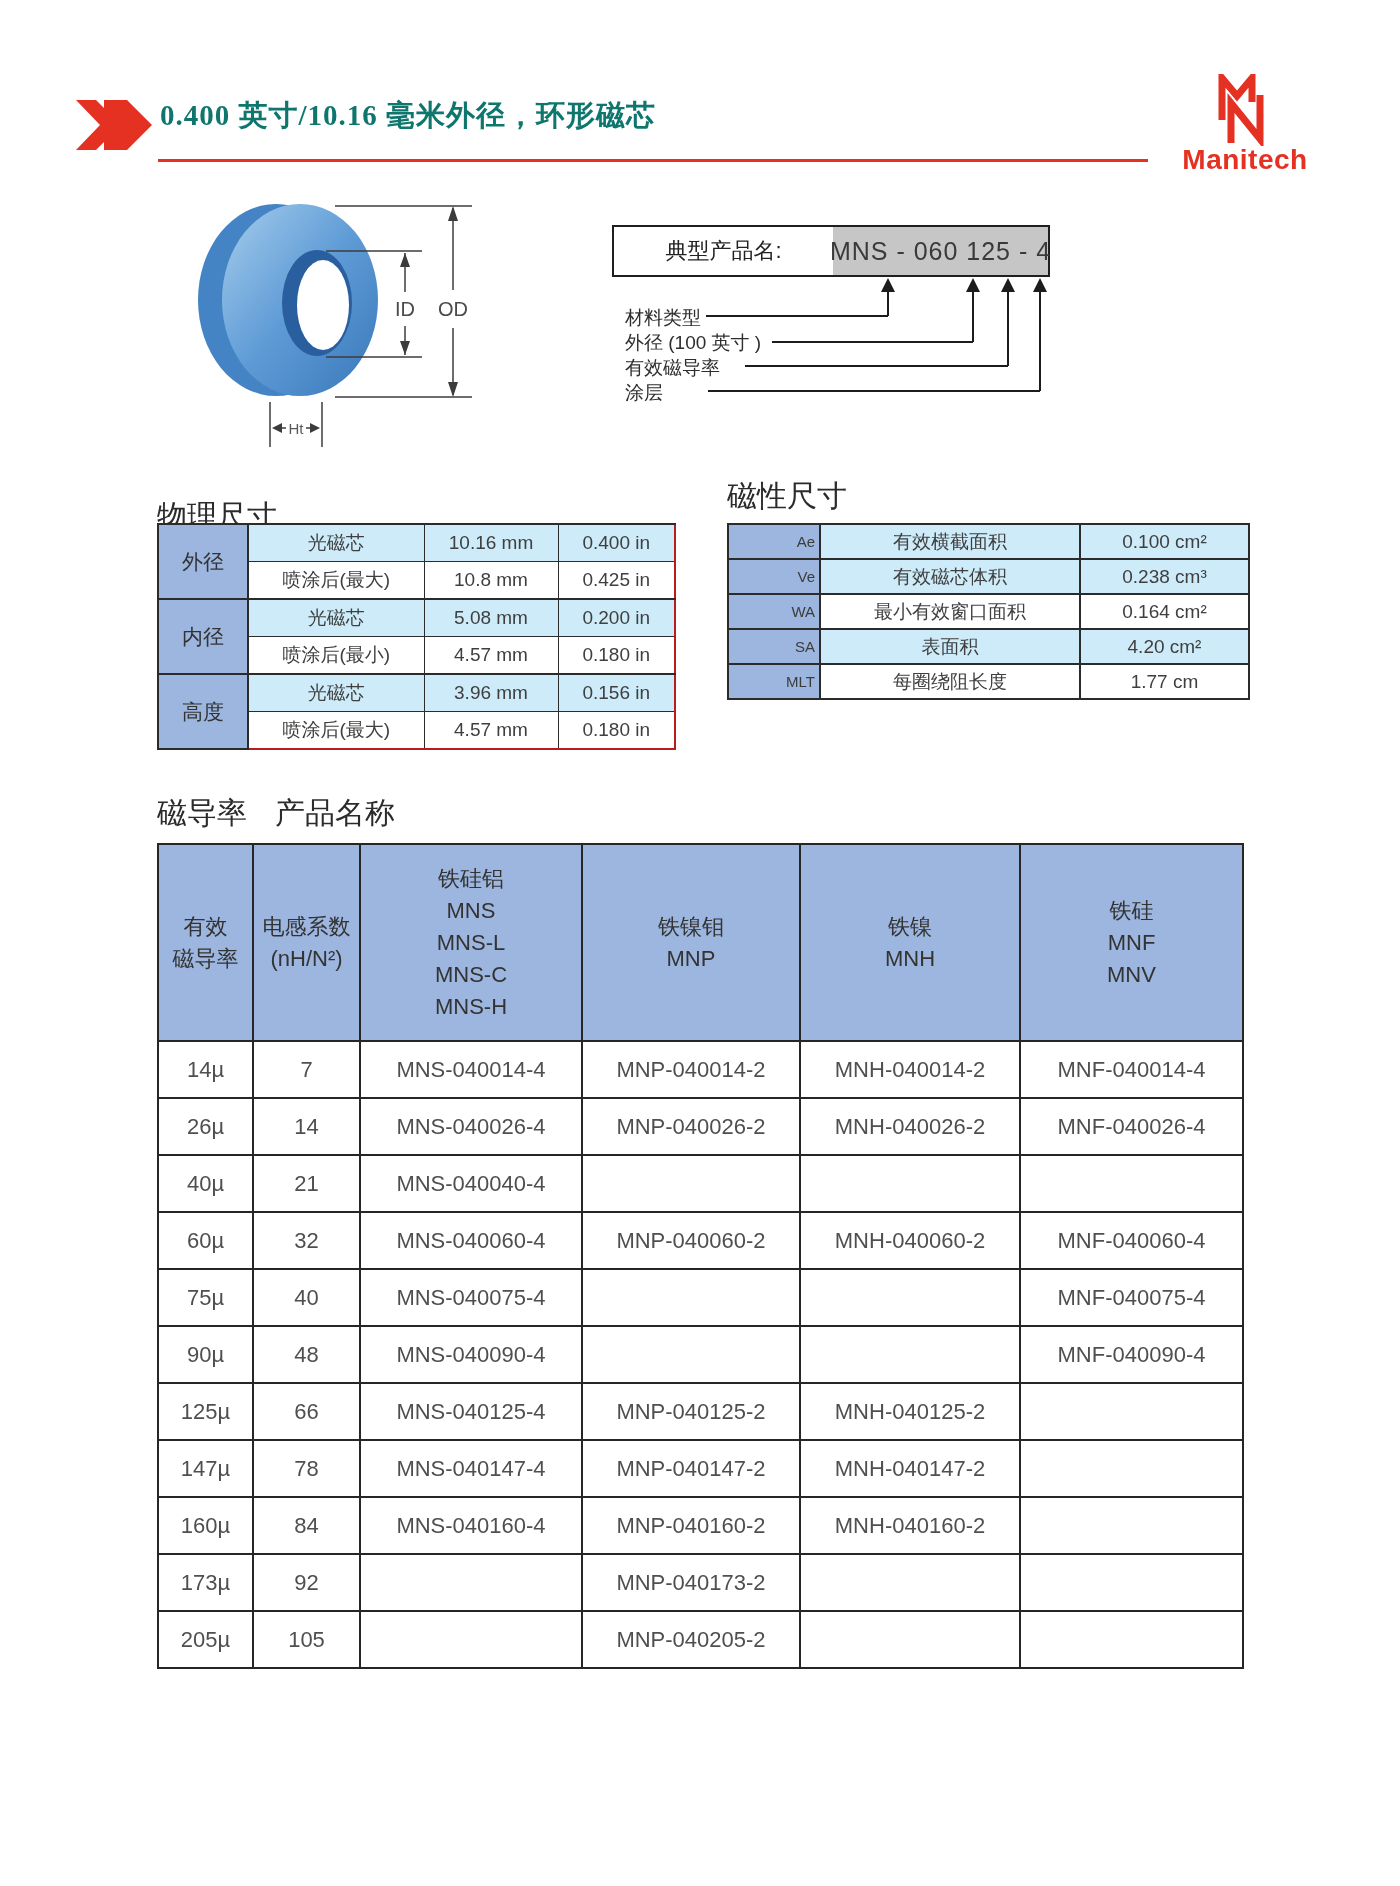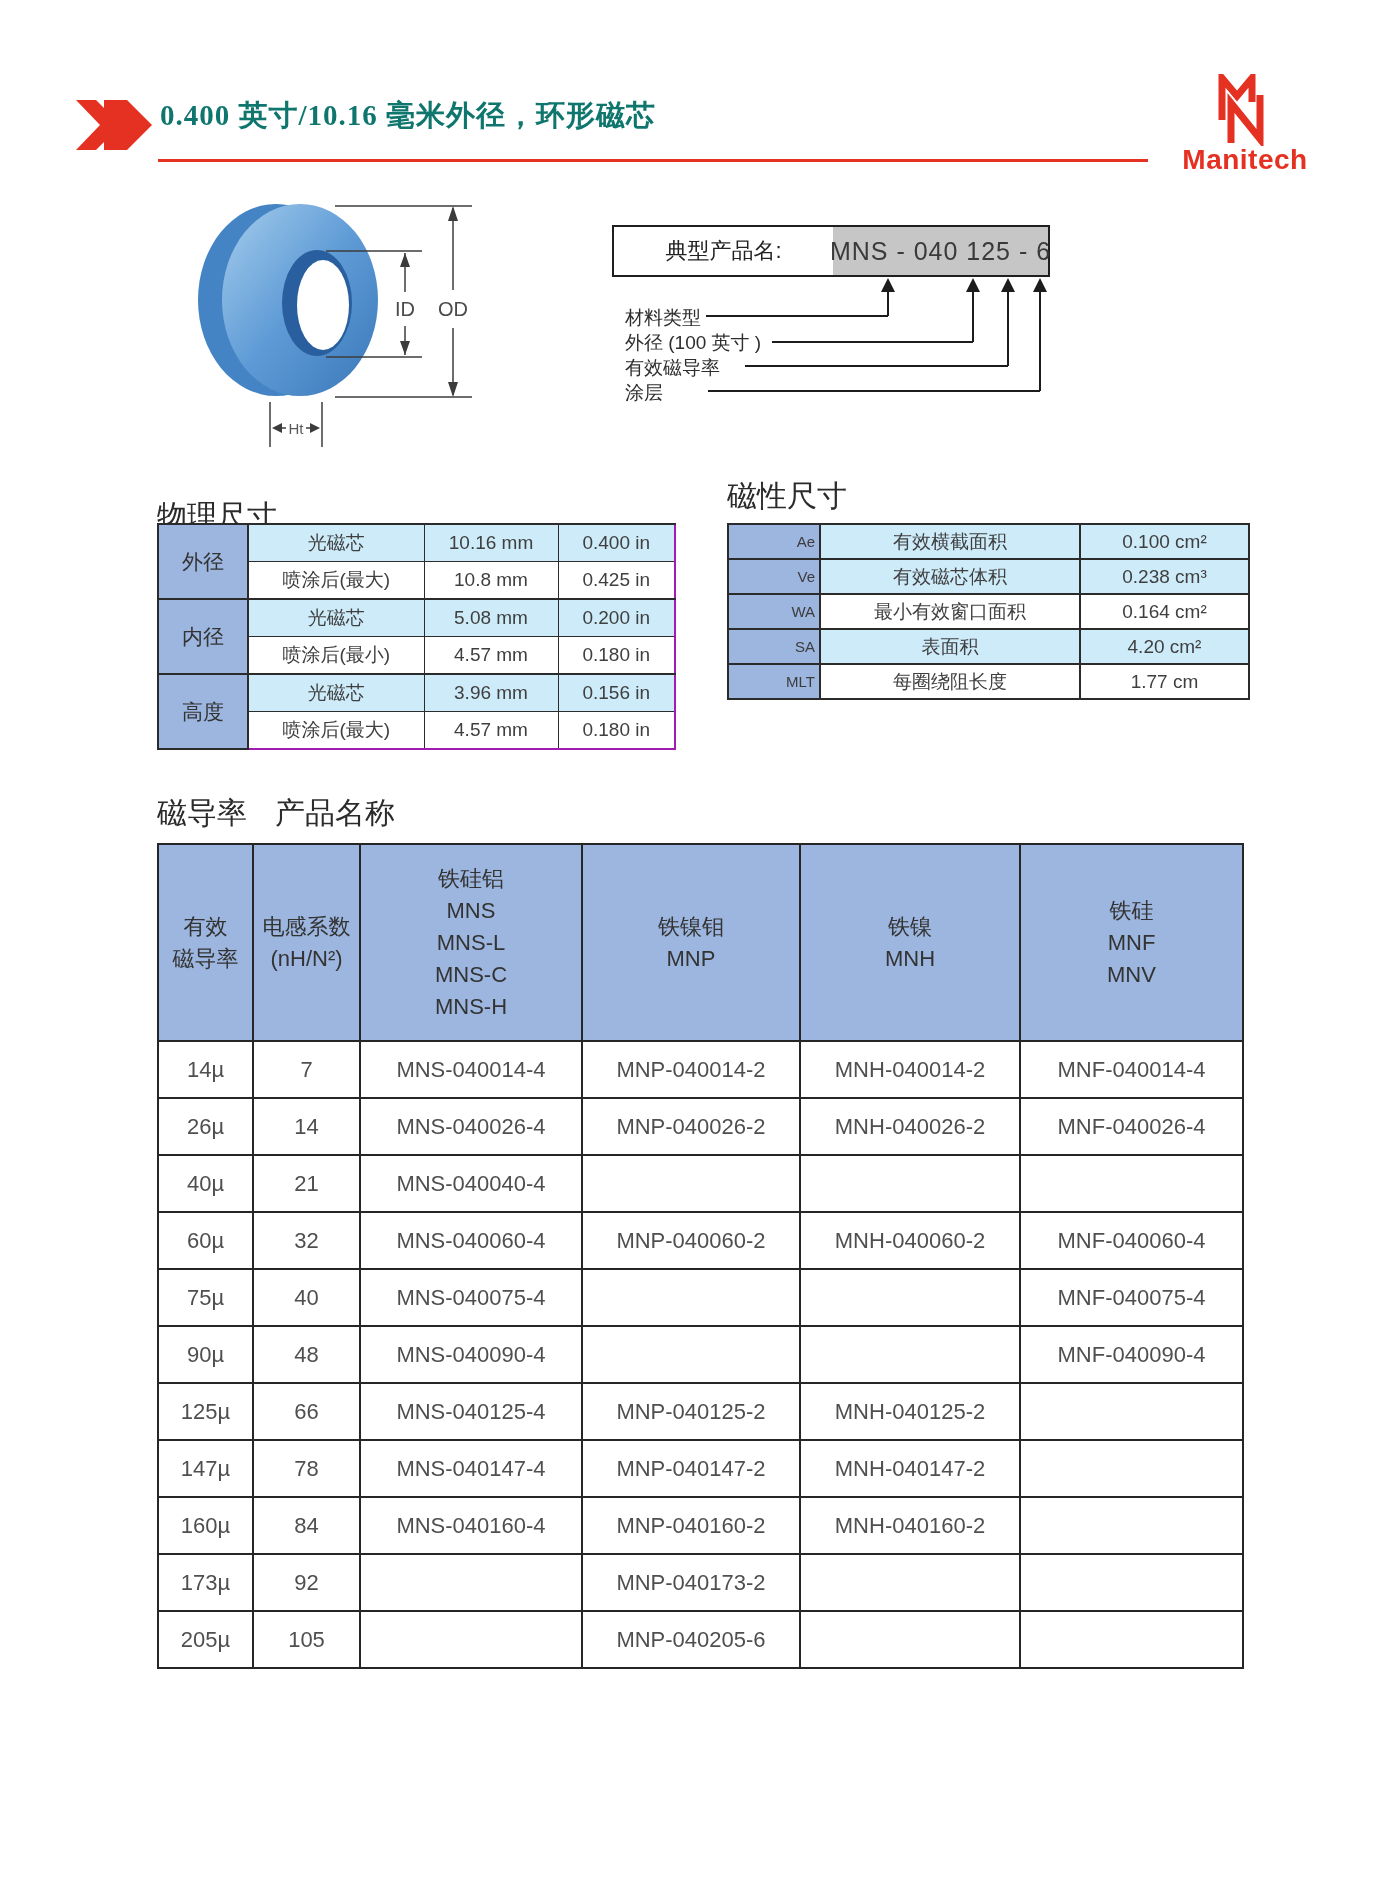--- a/index.html
+++ b/index.html
@@ -26,21 +26,21 @@
                  border:2px solid #1f1f1f;border-left:none;display:flex;align-items:center;justify-content:center;
                  font-size:25px;color:#3a3a3a;background:#c6c6c6;letter-spacing:1px;white-space:nowrap;}
   .callout-svg{position:absolute;left:600px;top:270px;}
   .callout-label{position:absolute;font-size:19px;color:#2e2e2e;white-space:nowrap;}
 
   
   .sec-title{position:absolute;font-size:30px;color:#2b2b2b;white-space:nowrap;}
 
   
   table{border-collapse:collapse;background:#fff;}
-  .phys{position:absolute;left:157px;top:523px;border:2px solid #a21caf;}
+  .phys{position:absolute;left:157px;top:523px;border:2px solid #b91c1c;}
   .phys td{border:1px solid #2b2b2b;font-size:19px;color:#3f3f3f;text-align:center;height:36px;padding:0 4px;}
   .phys td.grp{background:#9cb6df;font-size:21px;color:#333;border:2px solid #2b2b2b;}
   .phys tr.g td{border-top:2px solid #2b2b2b;}
   .phys tr.lb td{background:#cdebf9;}
   .phys tr.lb td.grp,.phys tr.g td.grp{background:#9cb6df;}
 
   .mag{position:absolute;left:727px;top:523px;border:2px solid #2b2b2b;}
   .mag td{border:2px solid #2b2b2b;font-size:19px;color:#3f3f3f;height:33px;padding:0 4px;text-align:center;}
   .mag td.sym{background:#9cb6df;font-size:15px;color:#3c3c3c;text-align:right;}
   .mag tr.lb td{background:#cdebf9;}
@@ -109,21 +109,21 @@
       <line x1="182" y1="252" x2="182" y2="297"></line>
       <line x1="146" y1="278" x2="136" y2="278"></line>
       <line x1="166" y1="278" x2="176" y2="278"></line>
       <polygon points="132,278 142,273 142,283" fill="#3c3c3c" stroke="none"></polygon>
       <polygon points="180,278 170,273 170,283" fill="#3c3c3c" stroke="none"></polygon>
     </g>
     <text x="156" y="284" text-anchor="middle" font-size="15" fill="#5a5a5a">Ht</text>
   </svg>
 
   <div class="pn-label-cell">典型产品名:</div>
-  <div class="pn-value-cell">MNS - 040 125 - 6</div>
+  <div class="pn-value-cell">MNS - 060 125 - 4</div>
 
   <svg class="callout-svg" width="500" height="135" viewBox="0 0 500 135">
     <g stroke="#1c1c1c" stroke-width="2" fill="none">
       <line x1="106" y1="46" x2="288" y2="46"></line>  
         <line x1="288" y1="46" x2="288" y2="21"></line>
       <line x1="172" y1="72" x2="373" y2="72"></line>  
         <line x1="373" y1="72" x2="373" y2="21"></line>
       <line x1="145" y1="96" x2="408" y2="96"></line>  
         <line x1="408" y1="96" x2="408" y2="21"></line>
       <line x1="108" y1="121" x2="440" y2="121"></line> 
@@ -332,20 +332,20 @@
           <td>92</td>
           <td></td>
           <td>MNP-040173-2</td>
           <td></td>
           <td></td>
       </tr>
       <tr>
         <td>205µ</td>
           <td>105</td>
           <td></td>
-          <td>MNP-040205-6</td>
+          <td>MNP-040205-2</td>
           <td></td>
           <td></td>
       </tr>
     </tbody>
   </table>
 
 </div>
 
 </body></html>

